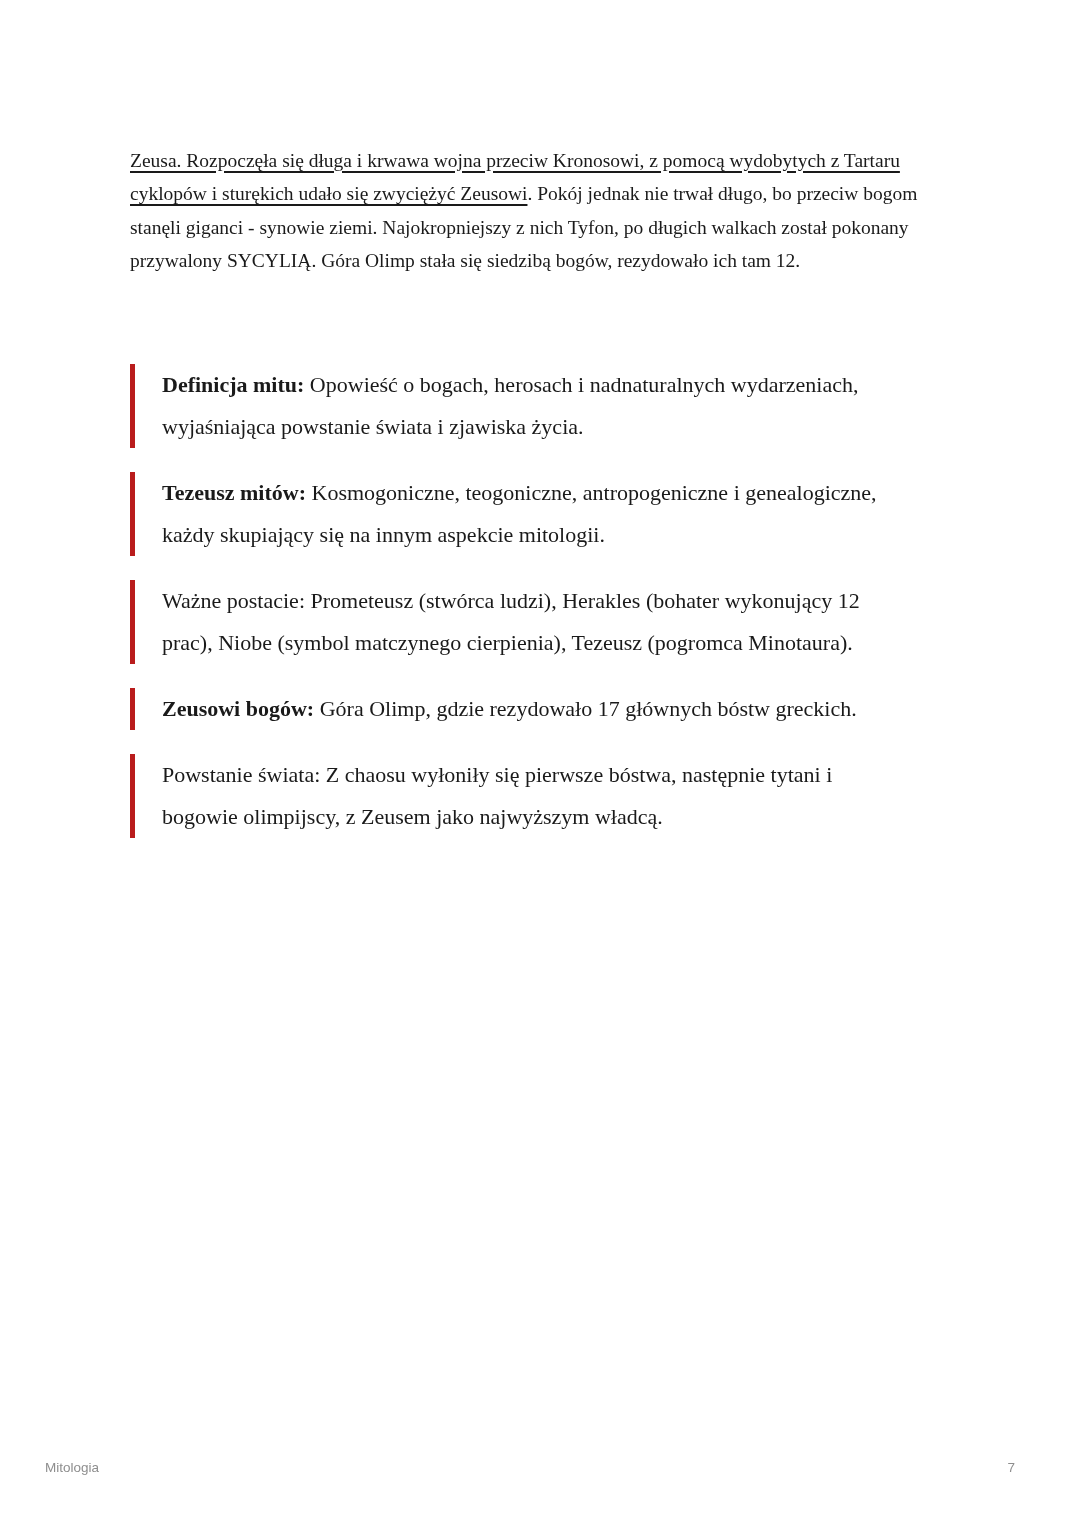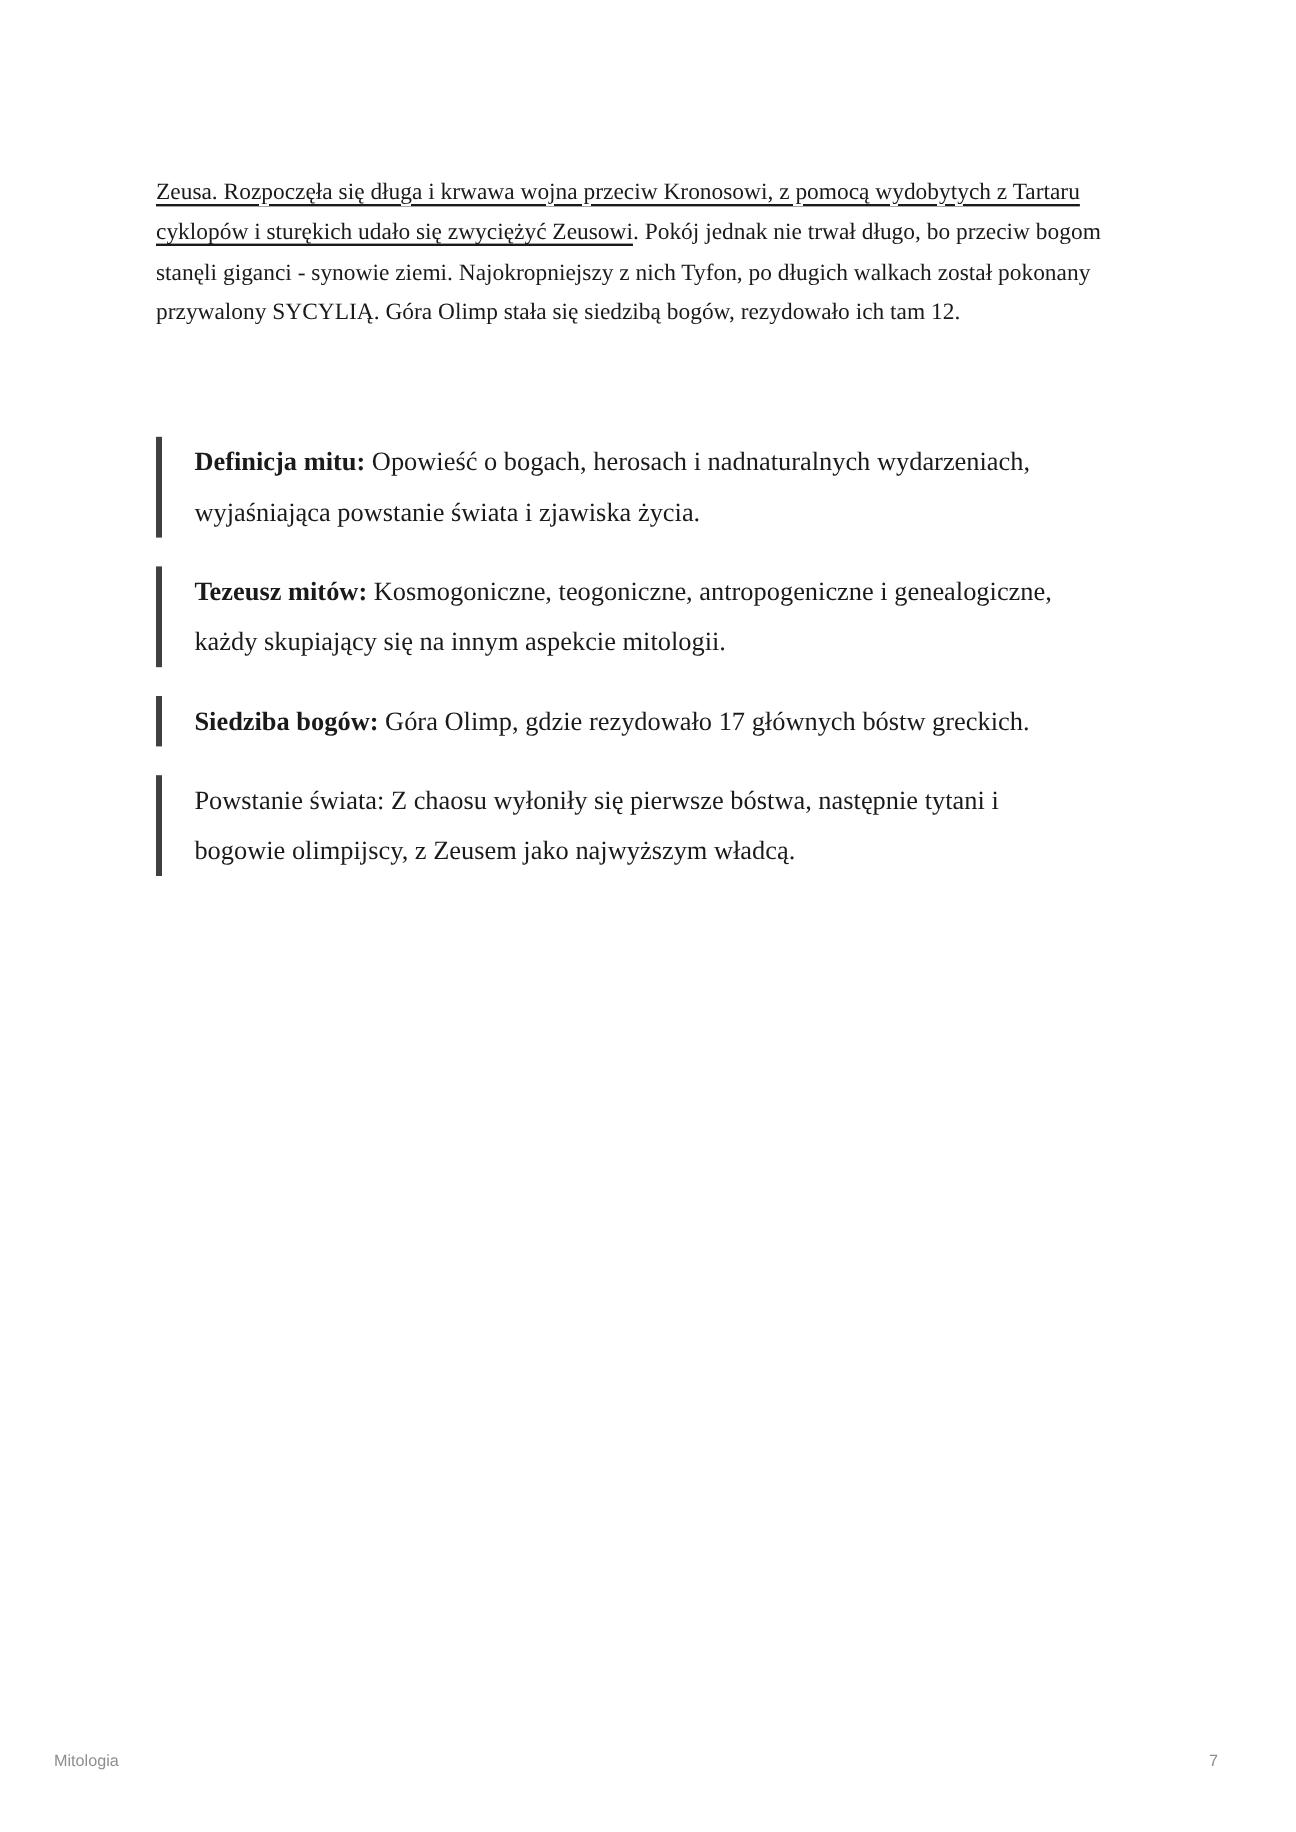--- a/index.html
+++ b/index.html
@@ -25,21 +25,21 @@
     text-decoration-thickness: 1.5px;
     text-underline-offset: 3.5px;
   }
   .quotes {
     position: absolute;
     left: 130px;
     top: 364px;
     width: 800px;
   }
   .quote {
-    border-left: 5px solid #404040;
+    border-left: 5px solid #b91c1c;
     padding-left: 27px;
     margin: 0 0 24px 0;
     font-size: 22px;
     line-height: 42px;
     color: #1a1a1a;
     width: 775px;
     box-sizing: border-box;
   }
   .q-label.bold { font-weight: bold; }
   .footer {
@@ -57,21 +57,22 @@
 </head>
 <body>
 
 <div class="page">
 
   <p class="intro" id="intro-paragraph"><span class="u">Zeusa. Rozpoczęła się długa i krwawa wojna przeciw Kronosowi, z pomocą wydobytych z Tartaru cyklopów i sturękich udało się zwyciężyć Zeusowi</span><span>. Pokój jednak nie trwał długo, bo przeciw bogom stanęli giganci - synowie ziemi. Najokropniejszy z nich Tyfon, po długich walkach został pokonany przywalony SYCYLIĄ. Góra Olimp stała się siedzibą bogów, rezydowało ich tam 12.</span></p>
 
   <div class="quotes" id="quote-list">
       <div class="quote"><span class="q-label bold">Definicja mitu: </span><span class="q-text">Opowieść o bogach, herosach i nadnaturalnych wydarzeniach, wyjaśniająca powstanie świata i zjawiska życia.</span></div>
       <div class="quote"><span class="q-label bold">Tezeusz mitów: </span><span class="q-text">Kosmogoniczne, teogoniczne, antropogeniczne i genealogiczne, każdy skupiający się na innym aspekcie mitologii.</span></div>
-      <div class="quote"><span class="q-label bold">Siedziba bogów: </span><span class="q-text">Góra Olimp, gdzie rezydowało 17 głównych bóstw greckich.</span></div>
+      <div class="quote"><span class="q-label">Ważne postacie: </span><span class="q-text">Prometeusz (stwórca ludzi), Herakles (bohater wykonujący 12 prac), Niobe (symbol matczynego cierpienia), Tezeusz (pogromca Minotaura).</span></div>
+      <div class="quote"><span class="q-label bold">Zeusowi bogów: </span><span class="q-text">Góra Olimp, gdzie rezydowało 17 głównych bóstw greckich.</span></div>
       <div class="quote"><span class="q-label">Powstanie świata: </span><span class="q-text">Z chaosu wyłoniły się pierwsze bóstwa, następnie tytani i bogowie olimpijscy, z Zeusem jako najwyższym władcą.</span></div>
     </div>
 
   <div class="footer">
     <span>Mitologia</span>
     <span>7</span>
   </div>
 
 </div>
 

